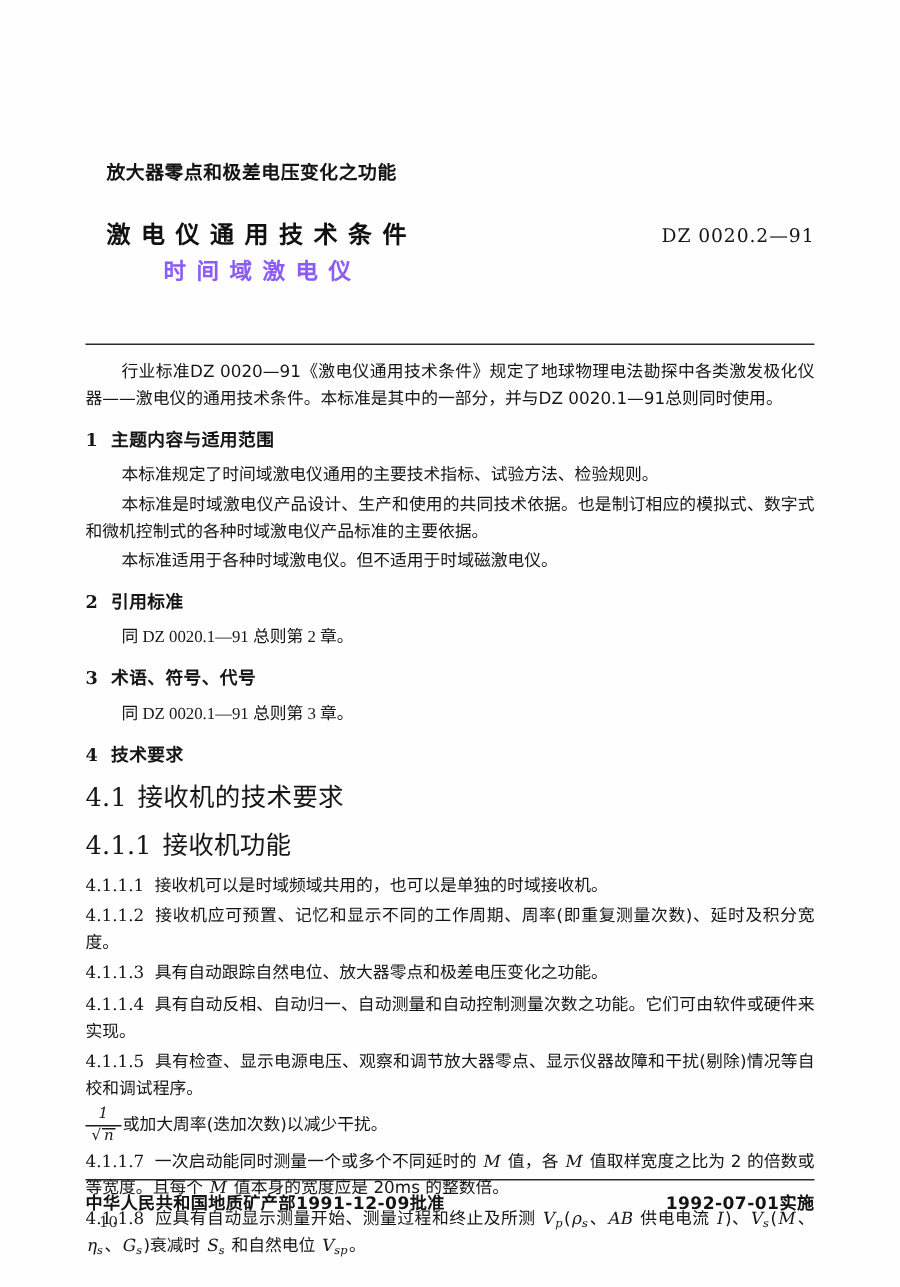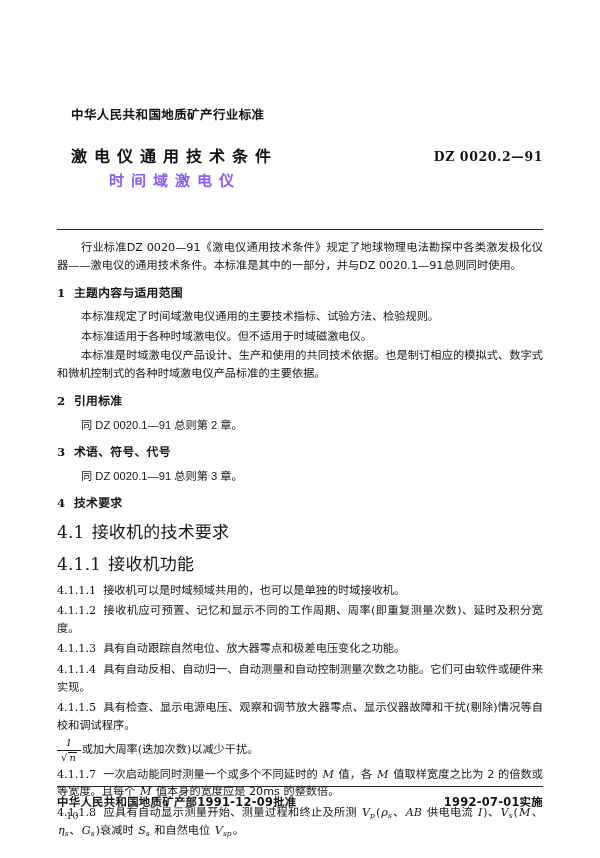--- a/index.html
+++ b/index.html
@@ -62,21 +62,21 @@
     letter-spacing: 7px;
     color: #8b5cf6;
     margin-left: 52px;
     line-height: 1.55;
   }
   .std-code {
     position: absolute;
     right: 0;
     top: 4px;
     font-family: "DejaVu Serif", "Liberation Serif", serif;
-    font-weight: bold;
+    font-weight: normal;
     font-size: 12.5px;
     letter-spacing: 0.6px;
     color: #151515;
     white-space: nowrap;
     text-align: center;
   }
 
   
   .rule-top {
     margin-top: 32px;
@@ -141,21 +141,21 @@
     font-family: "DejaVu Serif", "Liberation Serif", serif;
     margin-right: 7px;
     white-space: nowrap;
   }
   .ref-line {
     text-indent: 24px;
     font-size: 11.2px;
     margin: 4px 0 0 0;
   }
   .mono-ser {
-    font-family: Liberation Sans, sans-serif;
+    font-family: Liberation Serif, serif;
   }
   i.mv {
     font-family: "DejaVu Serif", "Liberation Serif", serif;
     font-style: italic;
     padding: 0 1px;
   }
   sub {
     font-size: 7.6px;
     vertical-align: -2px;
   }
@@ -226,41 +226,41 @@
   }
 </style>
 </head>
 <body>
 
 <div class="page">
 
   <div class="content">
 
     <div class="masthead">
-      <div class="org-line">中华人民共和国地质矿产行业标准</div>
+      <div class="org-line">放大器零点和极差电压变化之功能</div>
 
       <div class="title-block">
         <div class="doc-title">激电仪通用技术条件</div>
         <div class="doc-subtitle">时间域激电仪</div>
         <div class="std-code">DZ 0020.2—91</div>
       </div>
     </div>
 
     <div class="rule-top"></div>
 
     <div class="body-area">
 
       <p class="para">行业标准DZ 0020—91《激电仪通用技术条件》规定了地球物理电法勘探中各类激发极化仪器——激电仪的通用技术条件。本标准是其中的一部分，并与DZ 0020.1—91总则同时使用。</p>
 
       <h2 class="sec">
         <span class="num">1</span><span>主题内容与适用范围</span>
       </h2>
       <p class="para tight">本标准规定了时间域激电仪通用的主要技术指标、试验方法、检验规则。</p>
+      <p class="para tight">本标准是时域激电仪产品设计、生产和使用的共同技术依据。也是制订相应的模拟式、数字式和微机控制式的各种时域激电仪产品标准的主要依据。</p>
       <p class="para tight">本标准适用于各种时域激电仪。但不适用于时域磁激电仪。</p>
-      <p class="para tight">本标准是时域激电仪产品设计、生产和使用的共同技术依据。也是制订相应的模拟式、数字式和微机控制式的各种时域激电仪产品标准的主要依据。</p>
 
       <h2 class="sec">
         <span class="num">2</span><span>引用标准</span>
       </h2>
       <p class="ref-line mono-ser">同 DZ 0020.1—91 总则第 2 章。</p>
 
       <h2 class="sec">
         <span class="num">3</span><span>术语、符号、代号</span>
       </h2>
       <p class="ref-line mono-ser">同 DZ 0020.1—91 总则第 3 章。</p>

